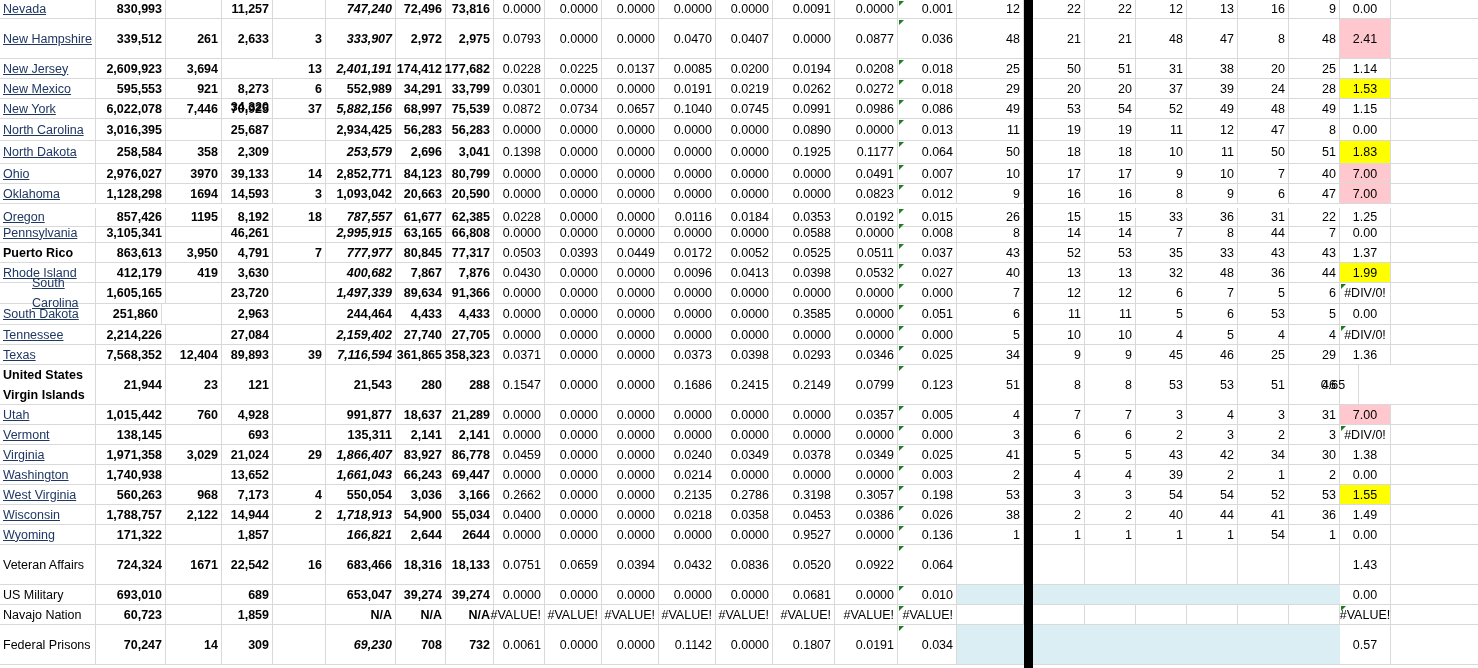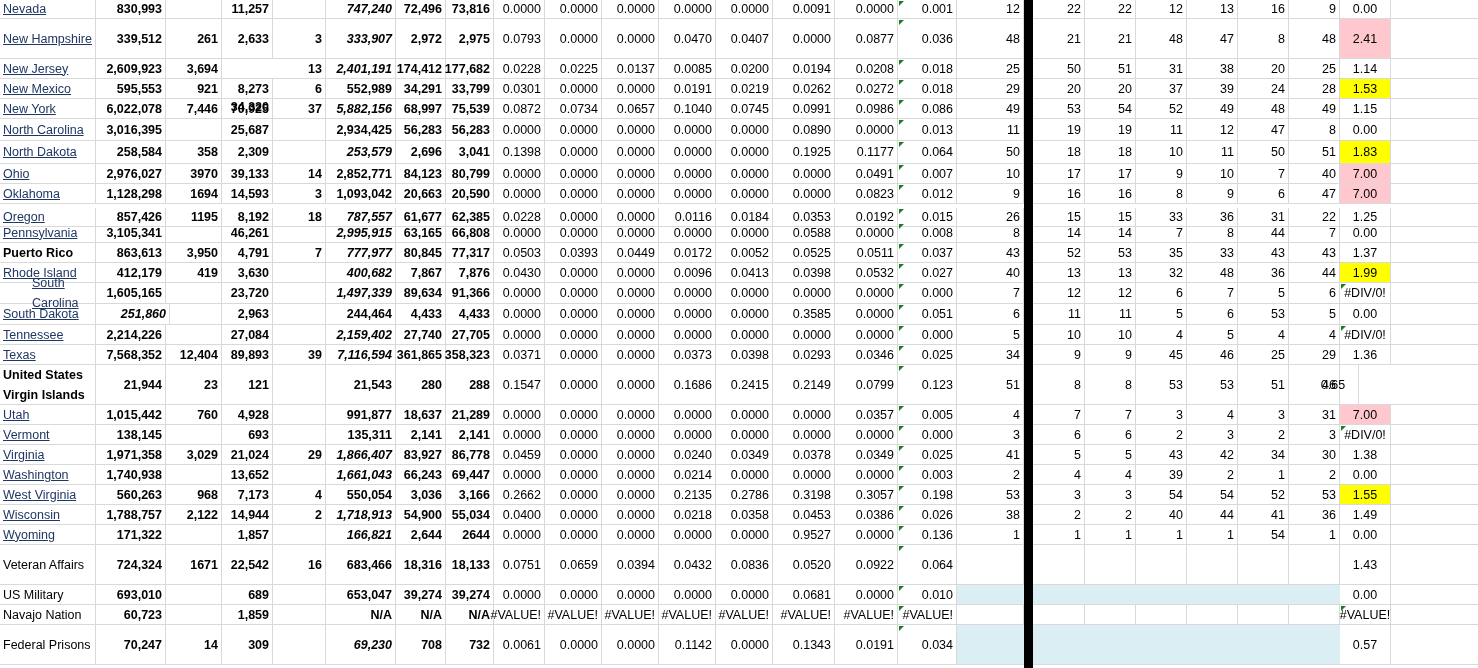--- a/index.html
+++ b/index.html
@@ -414,21 +414,21 @@
       <div class="cell " style="left: 1136px; width: 51px;">6</div>
       <div class="cell " style="left: 1187px; width: 51px;">7</div>
       <div class="cell " style="left: 1238px; width: 51px;">5</div>
       <div class="cell " style="left: 1289px; width: 51px;">6</div>
       <div class="cell c tri" style="left: 1340px; width: 51px;">#DIV/0!</div>
     </div>
     <div class="row" style="top: 304px; height: 21px;">
       <div class="cell name link" style="left: 0px; width: 96px;">
         <span>South Dakota</span>
       </div>
-      <div class="cell b" style="left: 100px; width: 70px; font-style: italic;">251,860</div>
+      <div class="cell b" style="left: 92px; width: 70px;">251,860</div>
       <div class="cell b" style="left: 166px; width: 56px;"></div>
       <div class="cell b" style="left: 222px; width: 51px;">2,963</div>
       <div class="cell b" style="left: 273px; width: 53px;"></div>
       <div class="cell b" style="left: 326px; width: 70px;">244,464</div>
       <div class="cell b" style="left: 396px; width: 50px;">4,433</div>
       <div class="cell b" style="left: 446px; width: 48px;">4,433</div>
       <div class="cell " style="left: 494px; width: 51px;">0.0000</div>
       <div class="cell " style="left: 545px; width: 57px;">0.0000</div>
       <div class="cell " style="left: 602px; width: 57px;">0.0000</div>
       <div class="cell " style="left: 659px; width: 57px;">0.0000</div>
@@ -818,21 +818,21 @@
       <div class="cell b" style="left: 222px; width: 51px;">309</div>
       <div class="cell b" style="left: 273px; width: 53px;"></div>
       <div class="cell b i" style="left: 326px; width: 70px;">69,230</div>
       <div class="cell b" style="left: 396px; width: 50px;">708</div>
       <div class="cell b" style="left: 446px; width: 48px;">732</div>
       <div class="cell " style="left: 494px; width: 51px;">0.0061</div>
       <div class="cell " style="left: 545px; width: 57px;">0.0000</div>
       <div class="cell " style="left: 602px; width: 57px;">0.0000</div>
       <div class="cell " style="left: 659px; width: 57px;">0.1142</div>
       <div class="cell " style="left: 716px; width: 57px;">0.0000</div>
-      <div class="cell " style="left: 773px; width: 62px;">0.1343</div>
+      <div class="cell " style="left: 773px; width: 62px;">0.1807</div>
       <div class="cell " style="left: 835px; width: 63px;">0.0191</div>
       <div class="cell  tri" style="left: 898px; width: 59px;">0.034</div>
       <div class="cell lblue" style="left: 957px; width: 67px;"></div>
       <div class="cell lblue" style="left: 1033px; width: 52px;"></div>
       <div class="cell lblue" style="left: 1085px; width: 51px;"></div>
       <div class="cell lblue" style="left: 1136px; width: 51px;"></div>
       <div class="cell lblue" style="left: 1187px; width: 51px;"></div>
       <div class="cell lblue" style="left: 1238px; width: 51px;"></div>
       <div class="cell lblue" style="left: 1289px; width: 51px;"></div>
       <div class="cell c" style="left: 1340px; width: 51px;">0.57</div>

